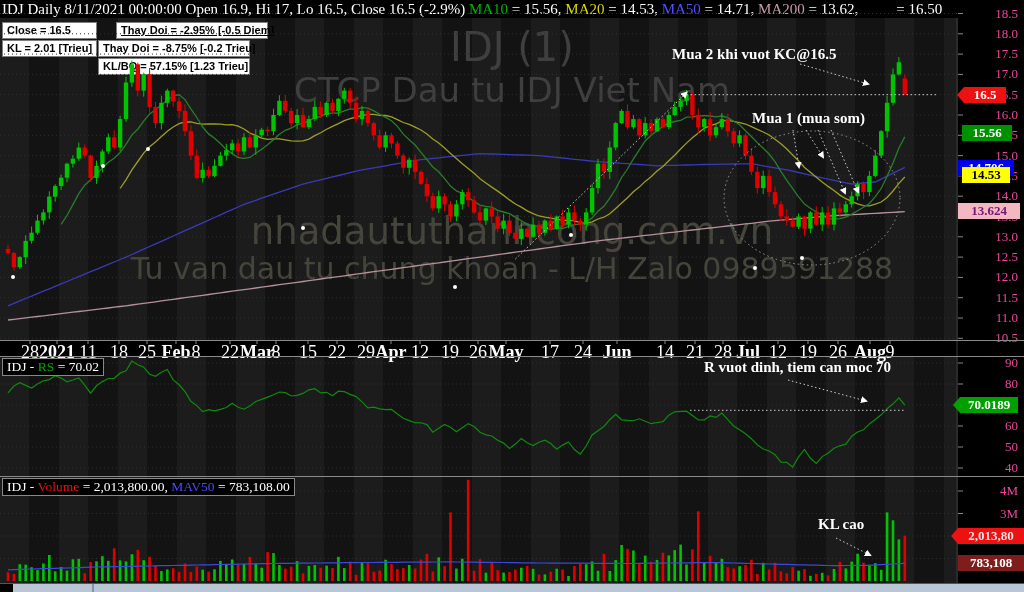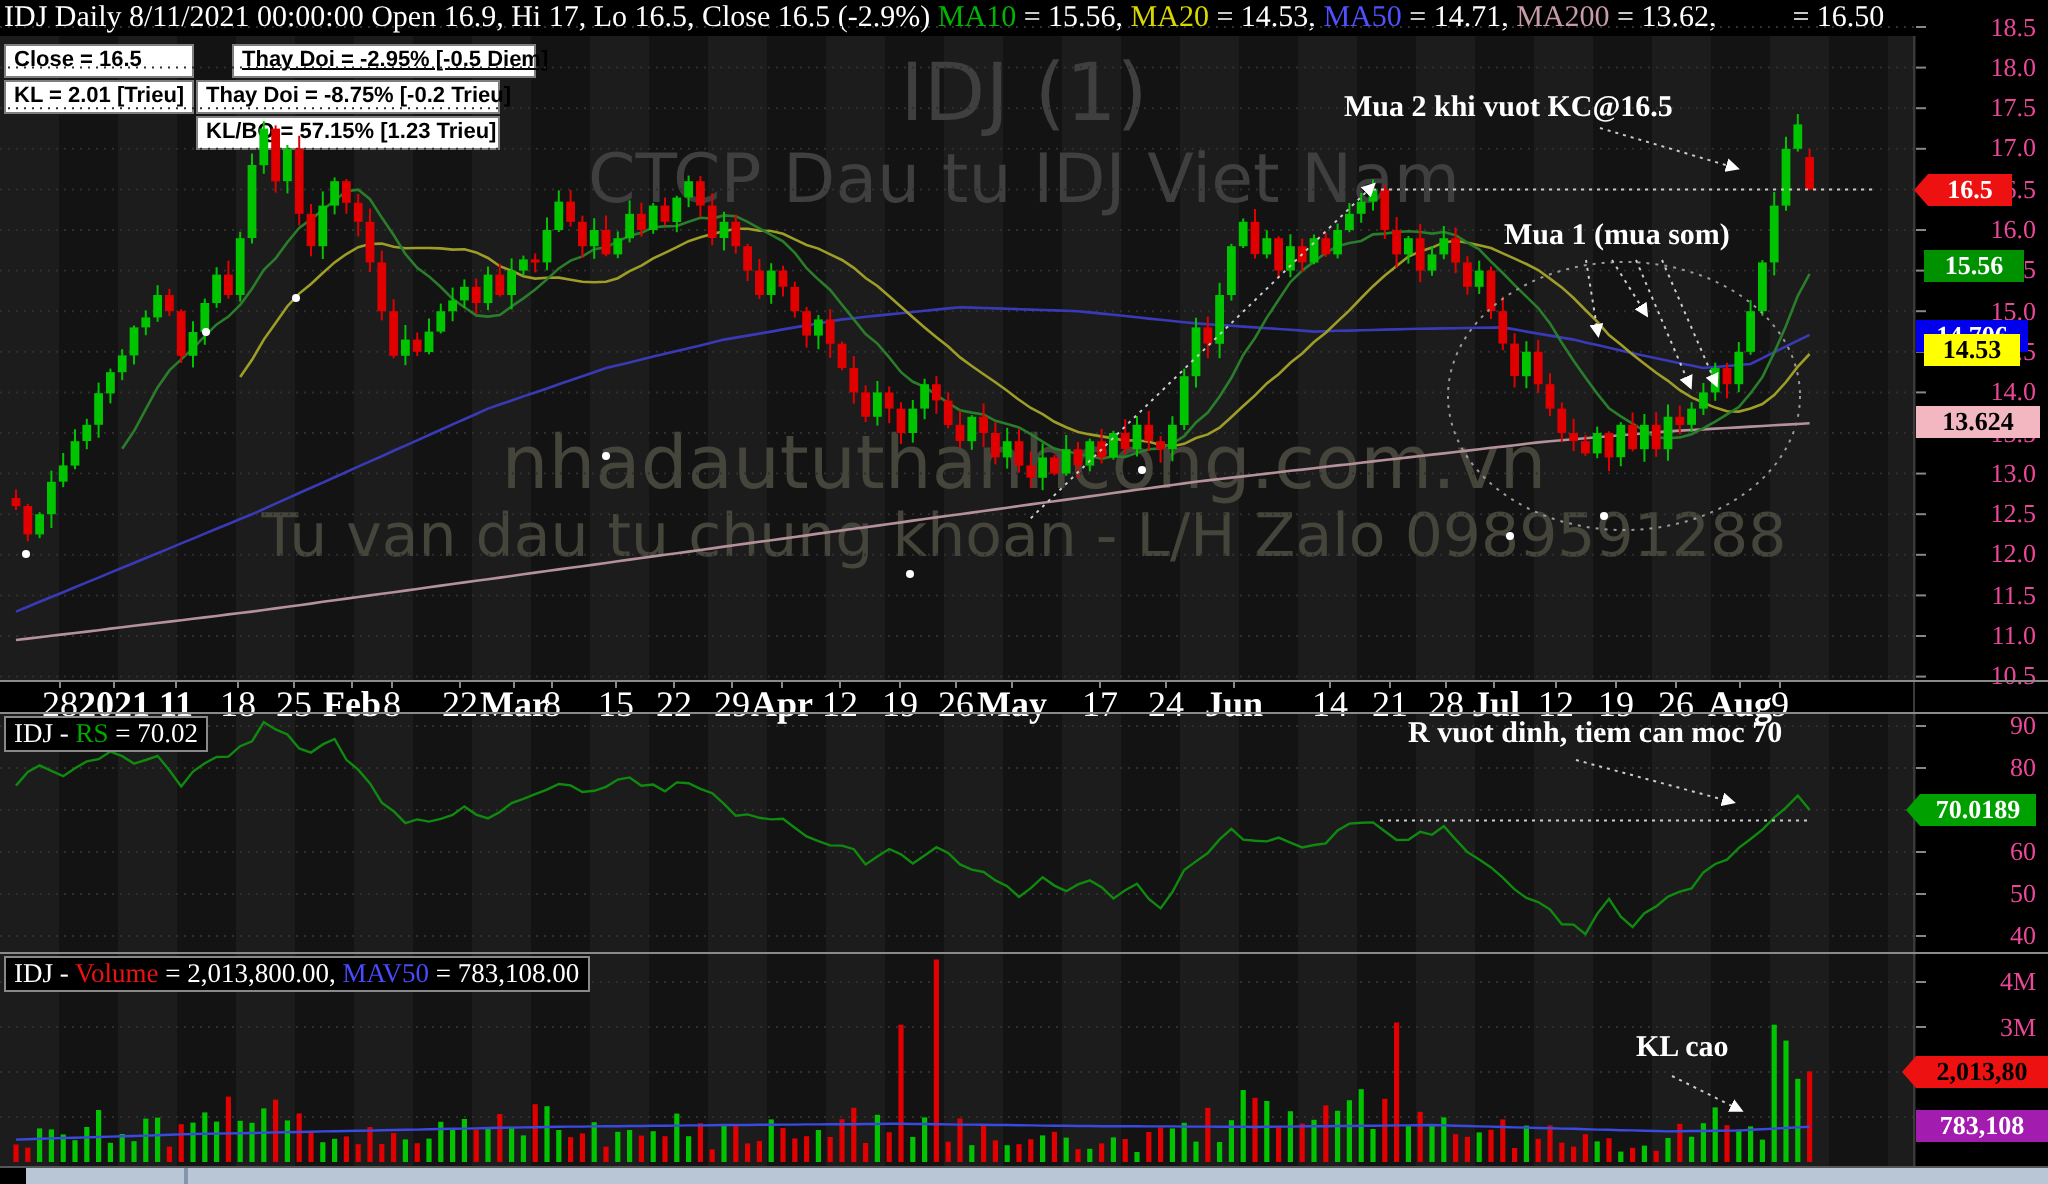--- a/index.html
+++ b/index.html
@@ -673,21 +673,21 @@
       <div class="axis-label" style="left: 960px; top: 355px;">90</div>
       <div class="axis-label" style="left: 960px; top: 376px;">80</div>
       <div class="axis-label" style="left: 960px; top: 397px;">70</div>
       <div class="axis-label" style="left: 960px; top: 418px;">60</div>
       <div class="axis-label" style="left: 960px; top: 439px;">50</div>
       <div class="axis-label" style="left: 960px; top: 460px;">40</div>
       <div class="axis-label" style="left: 960px; top: 483px;">4M</div>
       <div class="axis-label" style="left: 960px; top: 505.5px;">3M</div>
       <div class="date-label" style="left: 30px; font-weight: normal;">28</div>
       <div class="date-label" style="left: 57px; font-weight: bold;">2021</div>
-      <div class="date-label" style="left: 88px; font-weight: bold;">11</div>
+      <div class="date-label" style="left: 88px; font-weight: normal;">11</div>
       <div class="date-label" style="left: 119px; font-weight: normal;">18</div>
       <div class="date-label" style="left: 147px; font-weight: normal;">25</div>
       <div class="date-label" style="left: 176px; font-weight: bold;">Feb</div>
       <div class="date-label" style="left: 196px; font-weight: normal;">8</div>
       <div class="date-label" style="left: 230px; font-weight: normal;">22</div>
       <div class="date-label" style="left: 257px; font-weight: bold;">Mar</div>
       <div class="date-label" style="left: 276px; font-weight: normal;">8</div>
       <div class="date-label" style="left: 308px; font-weight: normal;">15</div>
       <div class="date-label" style="left: 337px; font-weight: normal;">22</div>
       <div class="date-label" style="left: 366px; font-weight: normal;">29</div>
@@ -721,23 +721,23 @@
   <div class="sep" style="top:340px;"></div>
   <div class="sep" style="top:356px;"></div>
   <div class="sep" style="top:476px;"></div>
   <div class="sep" style="top:583px;background:#555;"></div>
 
   <div id="badges">
       <div class="badge" style="left: 964px; top: 86.7px; width: 42px; background: rgb(238, 17, 17); color: rgb(255, 255, 255);">16.5<div class="tip" style="border-right: 7px solid rgb(238, 17, 17);"></div></div>
       <div class="badge" style="left: 962px; top: 124.864px; width: 50px; background: rgb(0, 145, 0); color: rgb(255, 255, 255);">15.56</div>
       <div class="badge" style="left: 958px; top: 159.536px; width: 56px; background: rgb(0, 0, 238); color: rgb(255, 255, 255);">14.706</div>
       <div class="badge" style="left: 962px; top: 166.682px; width: 48px; background: rgb(255, 255, 0); color: rgb(0, 0, 0);">14.53</div>
-      <div class="badge" style="left: 958px; top: 203.466px; width: 62px; background: rgb(242, 183, 192); color: #000000;">13.624</div>
+      <div class="badge" style="left: 958px; top: 203.466px; width: 62px; background: rgb(242, 183, 192); color: #701a75;">13.624</div>
       <div class="badge" style="left: 960px; top: 396.96px; width: 58px; background: rgb(0, 160, 0); color: rgb(255, 255, 255);">70.0189<div class="tip" style="border-right: 7px solid rgb(0, 160, 0);"></div></div>
-      <div class="badge" style="left: 958px; top: 527.689px; width: 66px; background: rgb(238, 17, 17); color: #000000;">2,013,80<div class="tip" style="border-right: 7px solid rgb(238, 17, 17);"></div></div>
-      <div class="badge" style="left: 958px; top: 555.383px; width: 66px; background: #a21caf; color: rgb(255, 255, 255);">783,108</div>
+      <div class="badge" style="left: 958px; top: 527.689px; width: 66px; background: rgb(238, 17, 17); color: #e5e5e5;">2,013,80<div class="tip" style="border-right: 7px solid rgb(238, 17, 17);"></div></div>
+      <div class="badge" style="left: 958px; top: 555.383px; width: 66px; background: #7f1d1d; color: rgb(255, 255, 255);">783,108</div>
     </div>
 
   <div id="scrollbar">
     <div class="corner"></div>
     <div class="thumb-edge"></div>
   </div>
 </div>
 
 </body></html>

